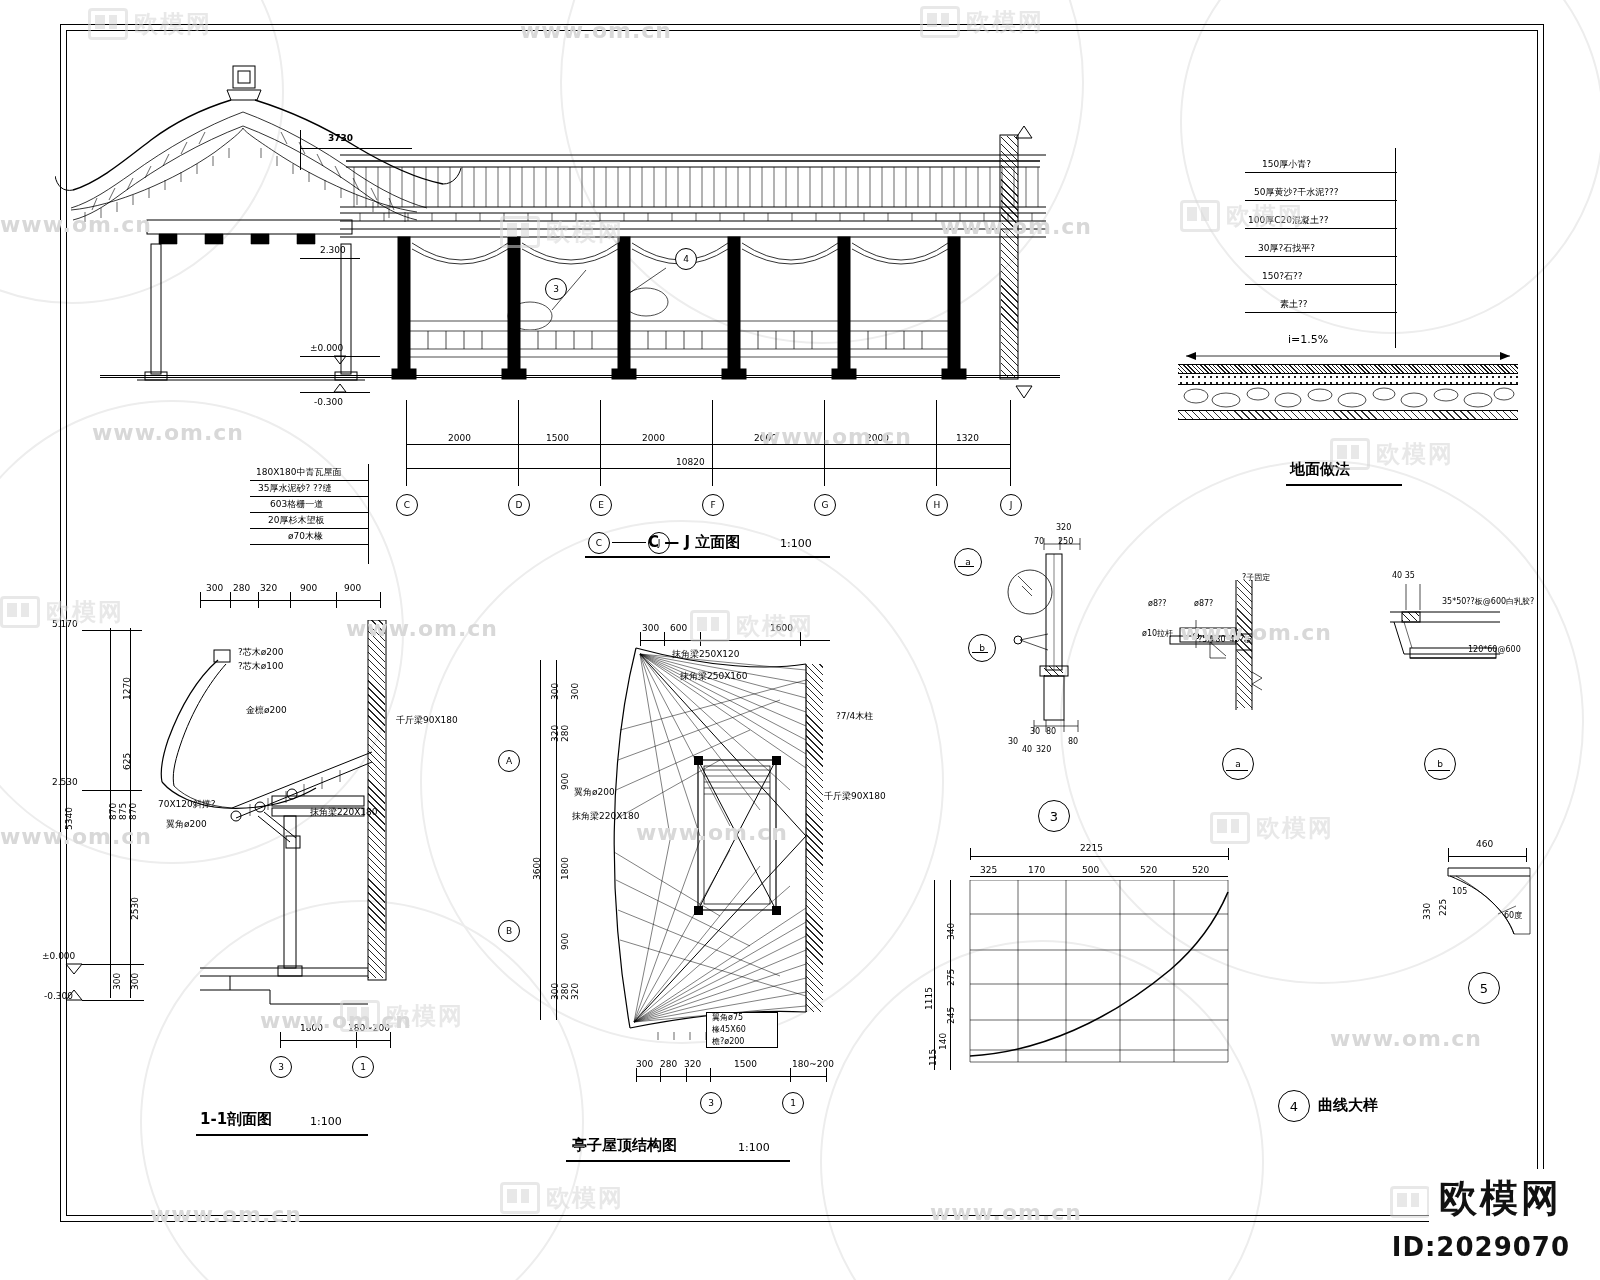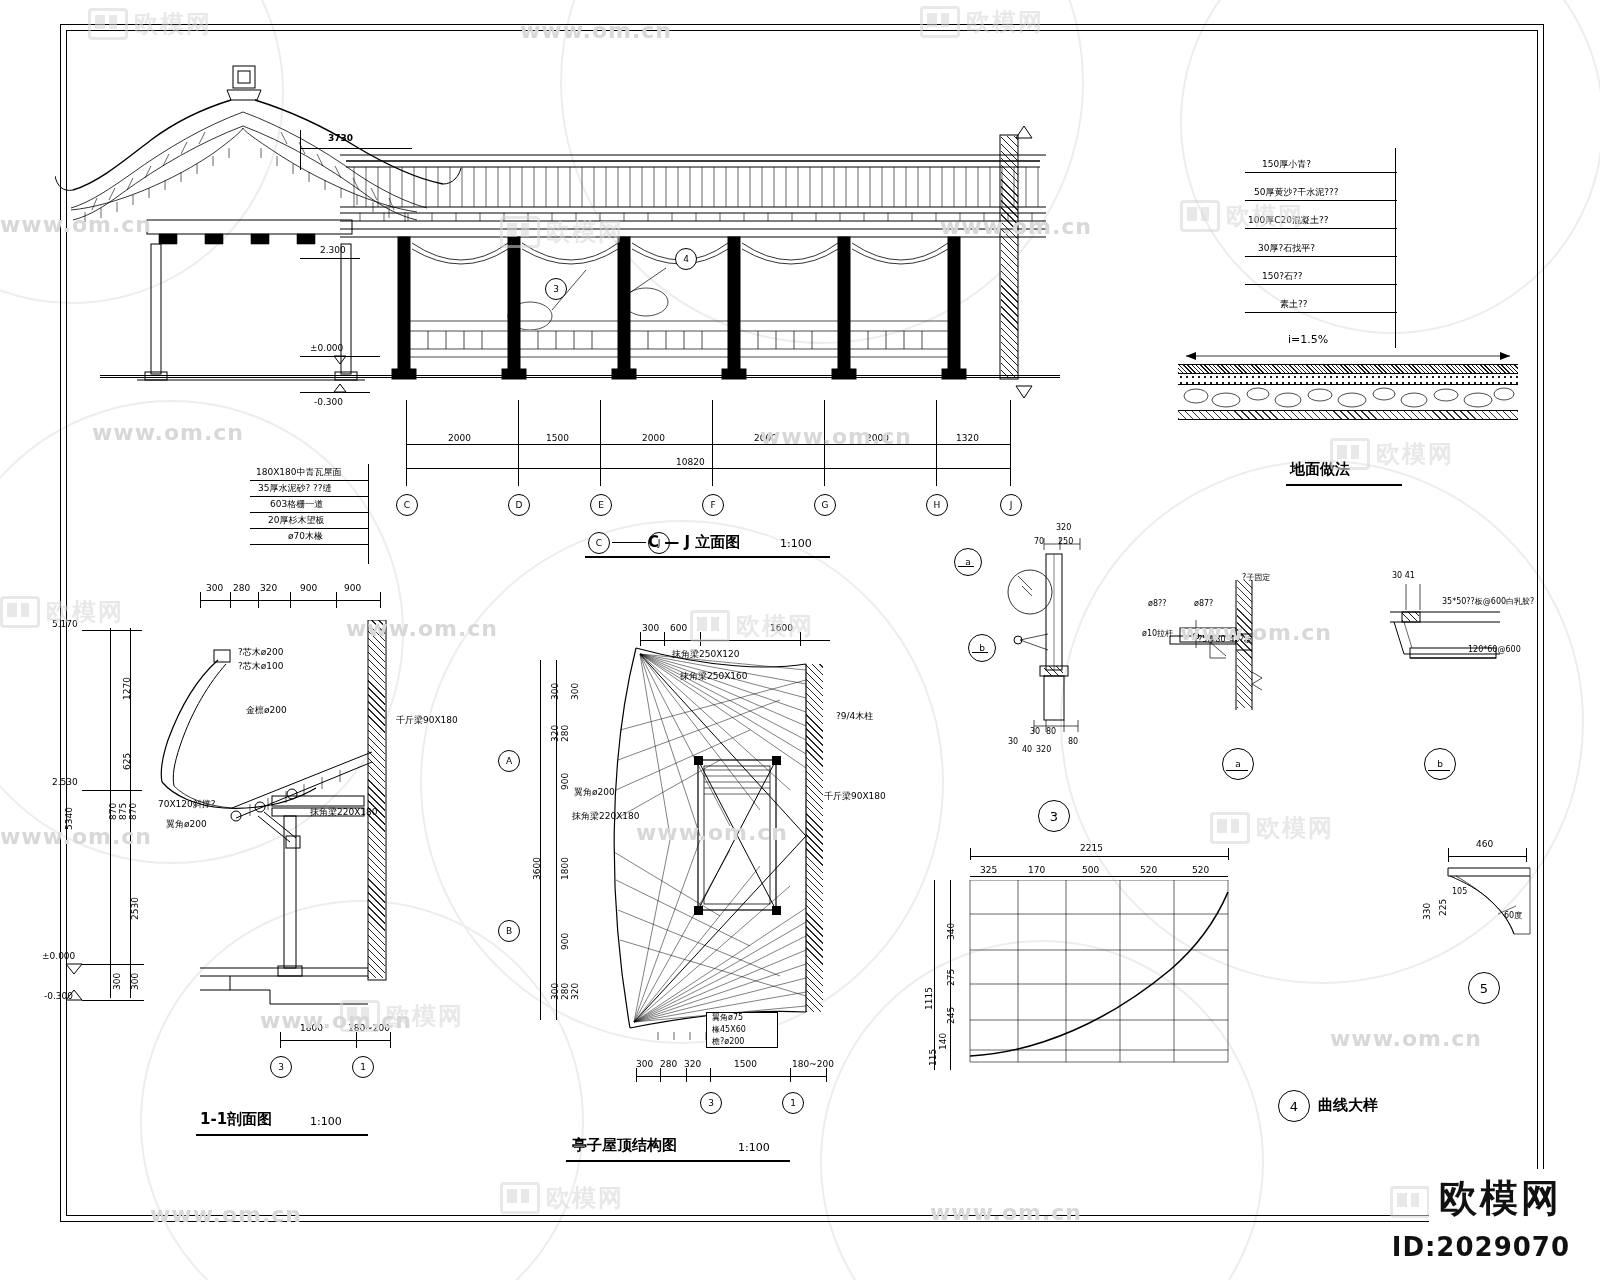--- a/index.html
+++ b/index.html
@@ -688,21 +688,21 @@
       <path d="M58 392 v28"></path>
         <path d="M74 392 v28"></path>
         <path d="M90 392 v28"></path>
         <path d="M106 392 v28"></path>
     </g>
   </svg>
   <div class="hatch" style="position:absolute;left:806px;top:664px;width:17px;height:348px;opacity:.85;"></div>
 
   <div class="lbl" style="left:672px;top:650px;">抹角梁250X120</div>
   <div class="lbl" style="left:680px;top:672px;">抹角梁250X160</div>
-  <div class="lbl" style="left:836px;top:712px;">?9/4木柱</div>
+  <div class="lbl" style="left:836px;top:712px;">?7/4木柱</div>
   <div class="lbl" style="left:824px;top:792px;">千斤梁90X180</div>
   <div class="lbl" style="left:574px;top:788px;">翼角ø200</div>
   <div class="lbl" style="left:572px;top:812px;">抹角梁220X180</div>
   <div class="ln h" style="left:826px;top:722px;width:-0px;"></div>
 
   <div style="position:absolute;left:706px;top:1012px;width:70px;height:34px;border:1px solid #000;background:#fff;"></div>
   <div class="lbl-sm" style="left:712px;top:1014px;">翼角ø75</div>
   <div class="lbl-sm" style="left:712px;top:1026px;">椽45X60</div>
   <div class="lbl-sm" style="left:712px;top:1038px;">檐?ø200</div>
 
@@ -820,21 +820,21 @@
     <path d="M40 6 v26" stroke="#000" stroke-width="0.7"></path>
     <path d="M10 34 H120" stroke="#000"></path>
     <path d="M10 44 H120" stroke="#000"></path>
     <rect x="22" y="34" width="18" height="10" fill="none" stroke="#000"></rect>
     <path d="M14 44 l10 32 H120" stroke="#000" fill="none"></path>
     <path d="M24 44 l8 26" stroke="#000" stroke-width="0.6"></path>
     <rect x="30" y="70" width="86" height="10" fill="none" stroke="#000"></rect>
     <path d="M30 80 H116" stroke="#000"></path>
   </svg>
   <div class="hatch" style="position:absolute;left:1402px;top:612px;width:17px;height:9px;opacity:.9;"></div>
-  <div class="lbl-sm" style="left:1392px;top:572px;">30 41</div>
+  <div class="lbl-sm" style="left:1392px;top:572px;">40 35</div>
   <div class="lbl-sm" style="left:1442px;top:598px;">35*50??板@600白乳胶?</div>
   <div class="lbl-sm" style="left:1468px;top:646px;">120*60@600</div>
 
   <div class="circ" style="left:1424px;top:748px;width:30px;height:30px;">
     <span>b</span>
   </div>
   <div class="ln h" style="left:1428px;top:770px;width:22px;"></div>
 </div>
 
 <div class="circ" style="left:1038px;top:800px;width:30px;height:30px;font-size:13px;">

